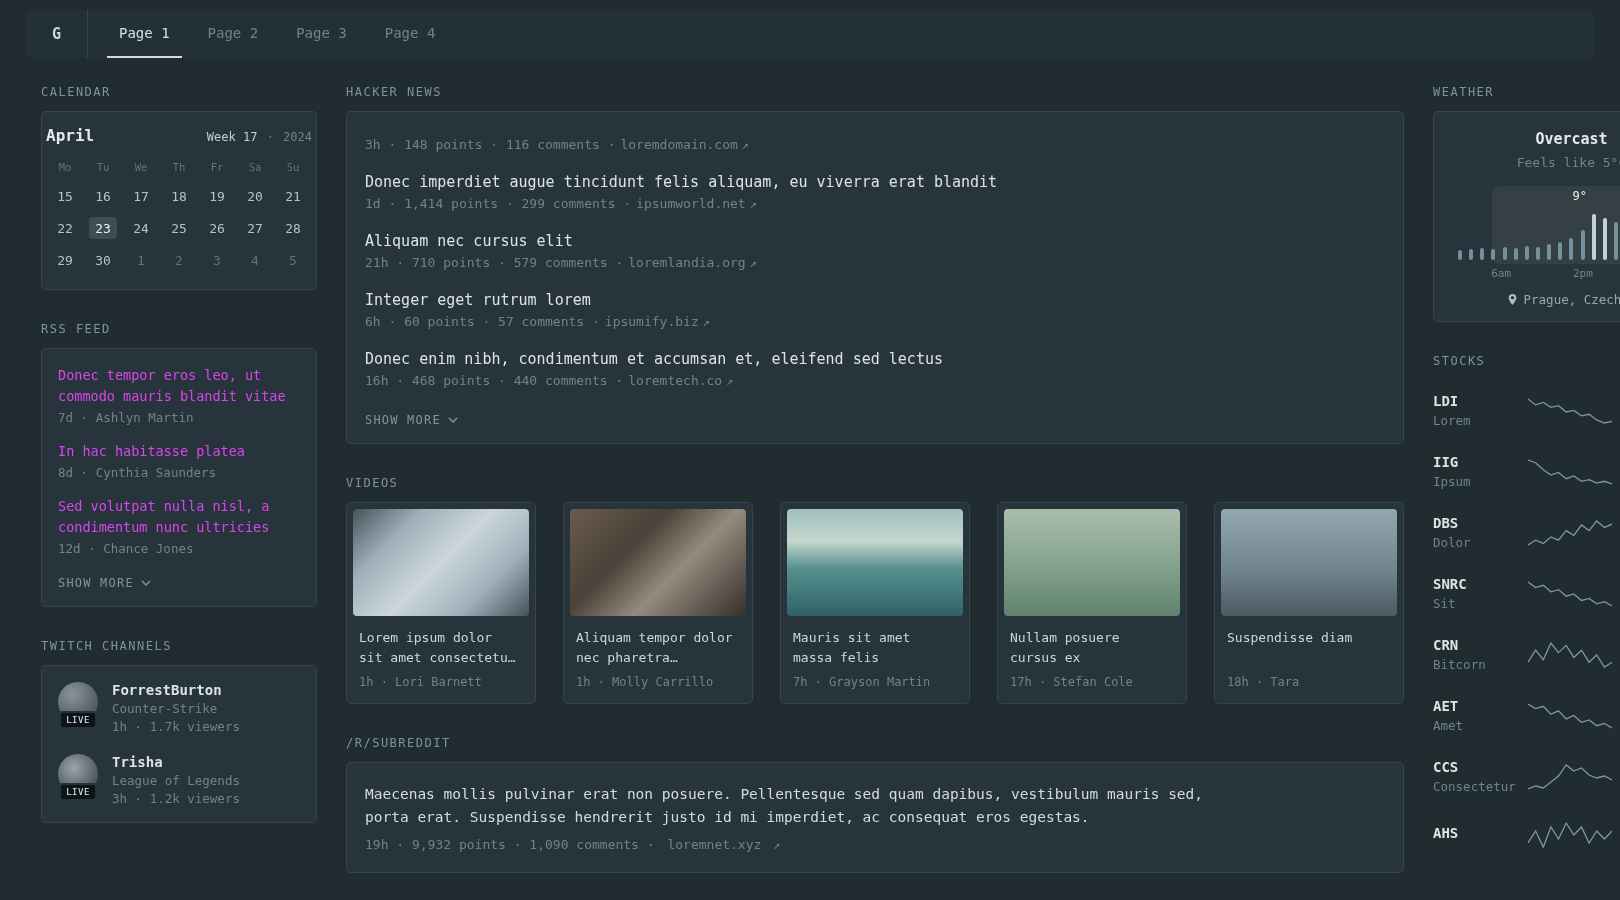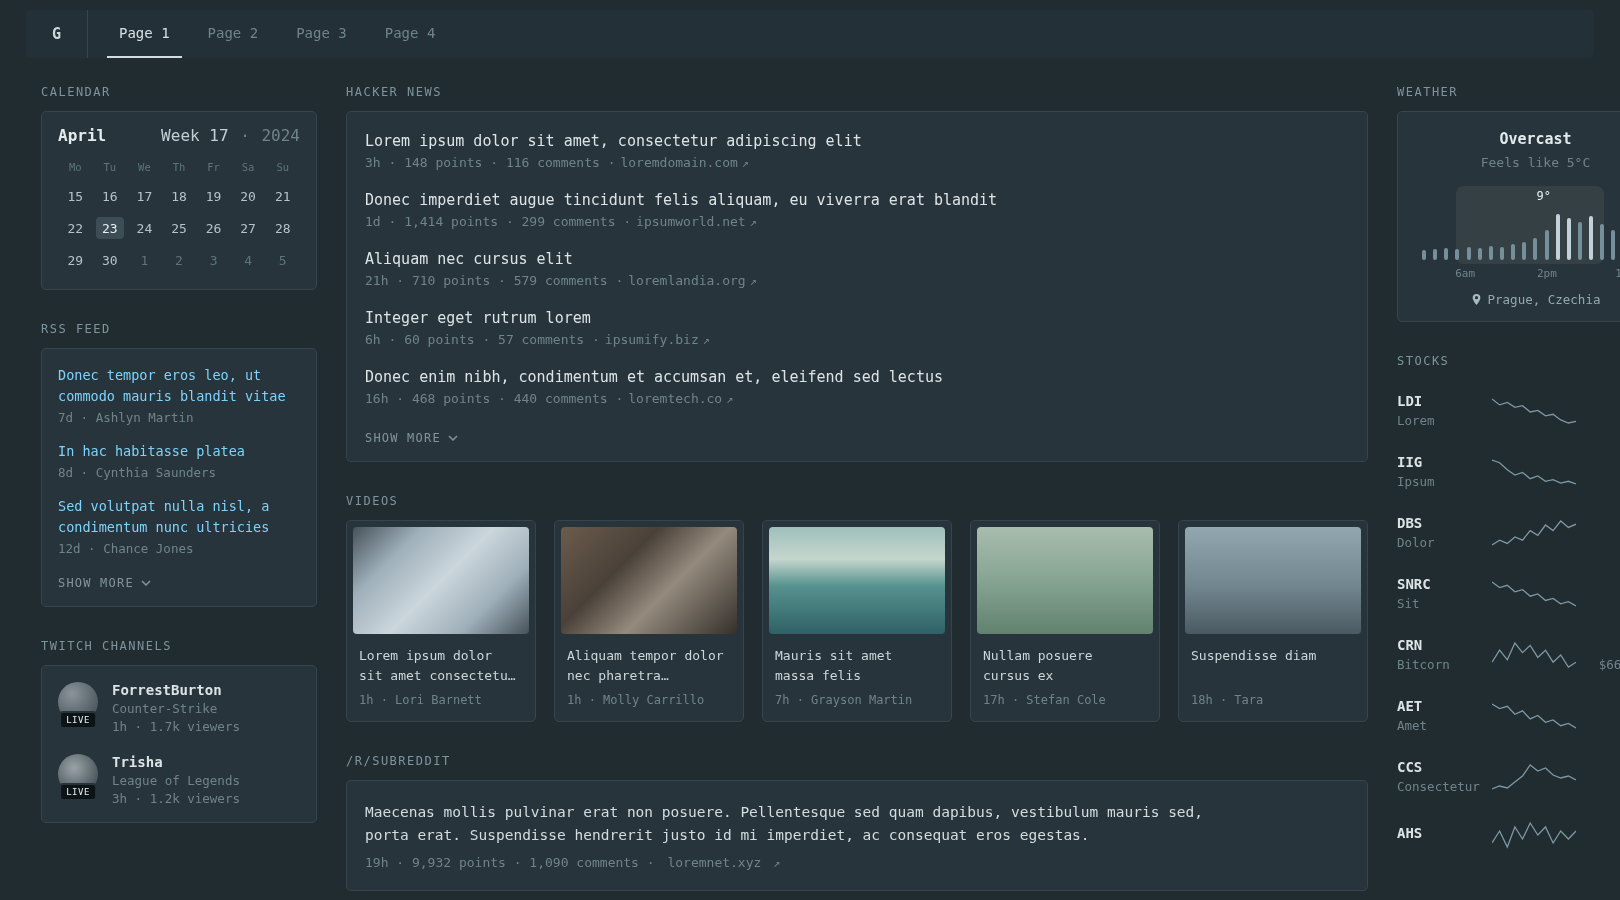--- a/index.html
+++ b/index.html
@@ -25,37 +25,37 @@
   
   main{display:grid;grid-template-columns:276px 1fr 277px;column-gap:29px;
        padding:27px 75px 0 41px;align-items:start;}
   .widget{margin-bottom:32px;}
   .widget-title{font-size:12px;font-weight:normal;letter-spacing:1.5px;color:var(--header);margin-bottom:12px;}
   .card{background:var(--surface);border:1px solid var(--border);border-radius:5px;}
   .meta{font-size:12.5px;color:var(--text-muted);}
   .mutedtx{color:var(--text-muted);}
 
   
-  .cal-card{padding:14px 16px 18px;}
+  .cal-card{padding:14px 4px 18px;}
   .cal-head{display:flex;justify-content:space-between;align-items:baseline;margin-bottom:16px;}
   .cal-month{font-size:16px;font-weight:bold;color:#e3eaec;}
-  .cal-week{font-size:16px;color:#c3cfd3;}
+  .cal-week{font-size:12px;color:#c3cfd3;}
   .cal-week span{margin-left:2px;}
   .cal-grid{display:grid;grid-template-columns:repeat(7,1fr);row-gap:10px;justify-items:center;}
   .cal-grid-h{margin-bottom:12px;}
   .cal-dh{font-size:10.5px;color:#5d747b;}
   .cal-day{font-size:13px;color:#b5c3c7;width:28px;height:22px;display:flex;
            align-items:center;justify-content:center;border-radius:4px;}
   .cal-day.mut{color:#5d747b;}
   .cal-day.sel{background:var(--highlight);color:#e9eff1;}
 
   
   .rss-card{padding:16px;}
   .rss-item{margin-bottom:16px;}
-  .rss-title{font-size:13.5px;line-height:1.55;color:#7dd3fc;cursor:pointer;}
+  .rss-title{font-size:13.5px;line-height:1.55;color:#d946ef;cursor:pointer;}
   .rss-item .meta{margin-top:3px;}
   .show-more{display:inline-flex;align-items:center;gap:7px;font-size:12px;letter-spacing:1.2px;
              color:#7f959c;cursor:pointer;margin-top:4px;}
 
   
   .tw-card{padding:16px;}
   .tw-row{display:flex;gap:14px;align-items:flex-start;margin-bottom:20px;cursor:pointer;}
   .tw-row:last-child{margin-bottom:0;}
   .tw-av{position:relative;width:40px;height:40px;flex:none;}
   .circ{width:40px;height:40px;border-radius:50%;}
@@ -71,21 +71,21 @@
 
   
   .hn-card{padding:20px 18px 16px;}
   .hn-item{margin-bottom:21px;}
   .hn-title{font-size:15px;color:#dce4e6;cursor:pointer;}
   .hn-meta{font-size:13px;color:var(--text-muted);margin-top:5px;}
   .hn-domain{margin-left:5px;cursor:pointer;}
   .arrow{margin-left:4px;font-size:12px;}
 
   
-  .videos-row{display:flex;gap:18px;overflow:hidden;}
+  .videos-row{display:flex;gap:27px;overflow:hidden;}
   .vid-card{width:190px;flex:none;background:var(--surface);border:1px solid var(--border);
             border-radius:5px;padding:6px 6px 14px;cursor:pointer;}
   .v-thumb{height:107px;border-radius:4px;margin-bottom:12px;}
   .t0{background:linear-gradient(135deg,#46525a 0%,#9fb0ba 25%,#ccd6dc 50%,#9fb0ba 75%,#46525a 100%);}
   .t1{background:linear-gradient(135deg,#6b5c4c 0%,#4a4139 35%,#948a7d 60%,#35302b 100%);}
   .t2{background:linear-gradient(180deg,#9fc0bd 0%,#c5d6cd 30%,#57928f 55%,#2f6166 100%);}
   .t3{background:linear-gradient(180deg,#a9bcae 0%,#8aa795 45%,#60826f 100%);}
   .t4{background:linear-gradient(180deg,#93a7b1 0%,#72868f 55%,#4b5a62 100%);}
   .v-title{font-size:13px;line-height:1.55;color:#ccd7da;padding:0 6px;min-height:40px;}
   .v-meta{padding:0 6px;margin-top:7px;font-size:12px;}
@@ -249,21 +249,20 @@
 
   </div>
 
   <div>
 
     <section class="widget">
       <h2 class="widget-title">HACKER NEWS</h2>
       <div class="card hn-card">
         <div id="hn-list">
             <div class="hn-item">
-              <div class="hn-title">Lorem ipsum dolor sit amet, consectetur adipiscing elit</div>
               <div class="hn-meta"><span>3h · 148 points · 116 comments ·</span><span class="hn-domain">loremdomain.com</span><span class="arrow">↗</span></div>
             </div>
             <div class="hn-item">
               <div class="hn-title">Donec imperdiet augue tincidunt felis aliquam, eu viverra erat blandit</div>
               <div class="hn-meta"><span>1d · 1,414 points · 299 comments ·</span><span class="hn-domain">ipsumworld.net</span><span class="arrow">↗</span></div>
             </div>
             <div class="hn-item">
               <div class="hn-title">Aliquam nec cursus elit</div>
               <div class="hn-meta"><span>21h · 710 points · 579 comments ·</span><span class="hn-domain">loremlandia.org</span><span class="arrow">↗</span></div>
             </div>

